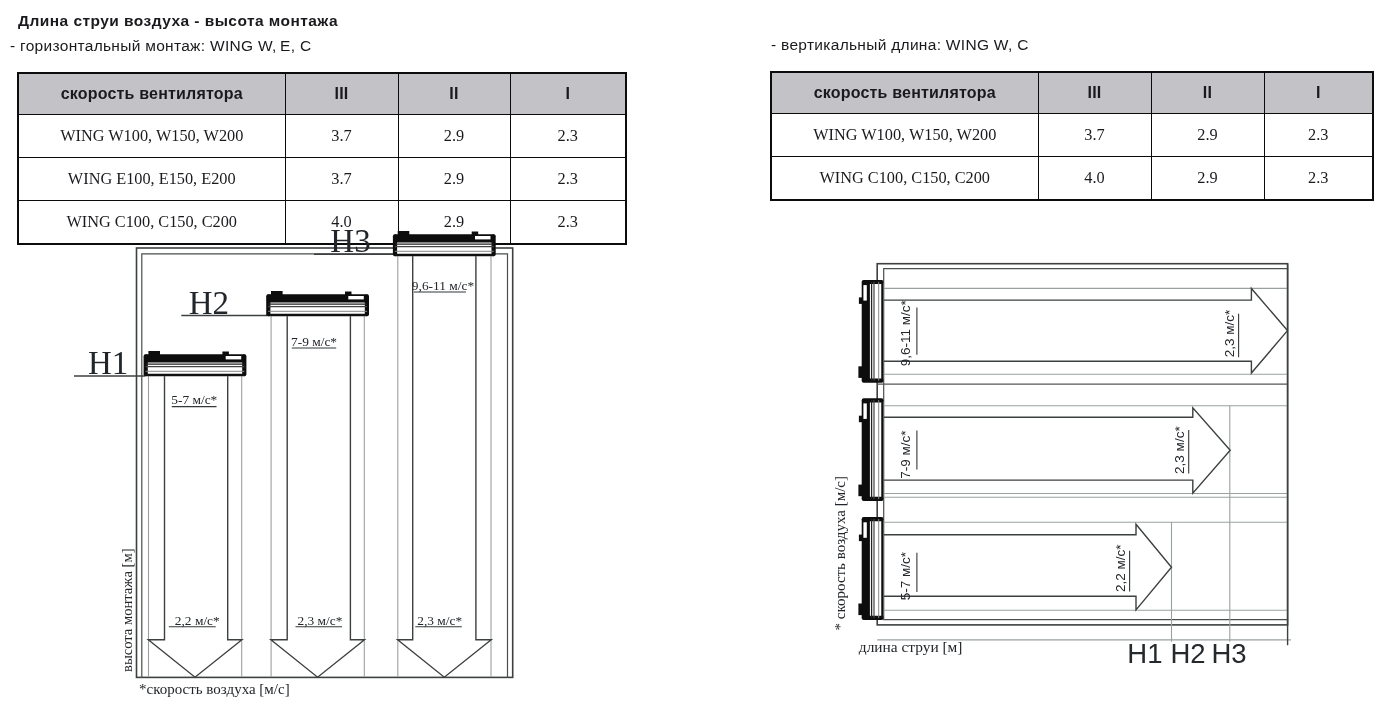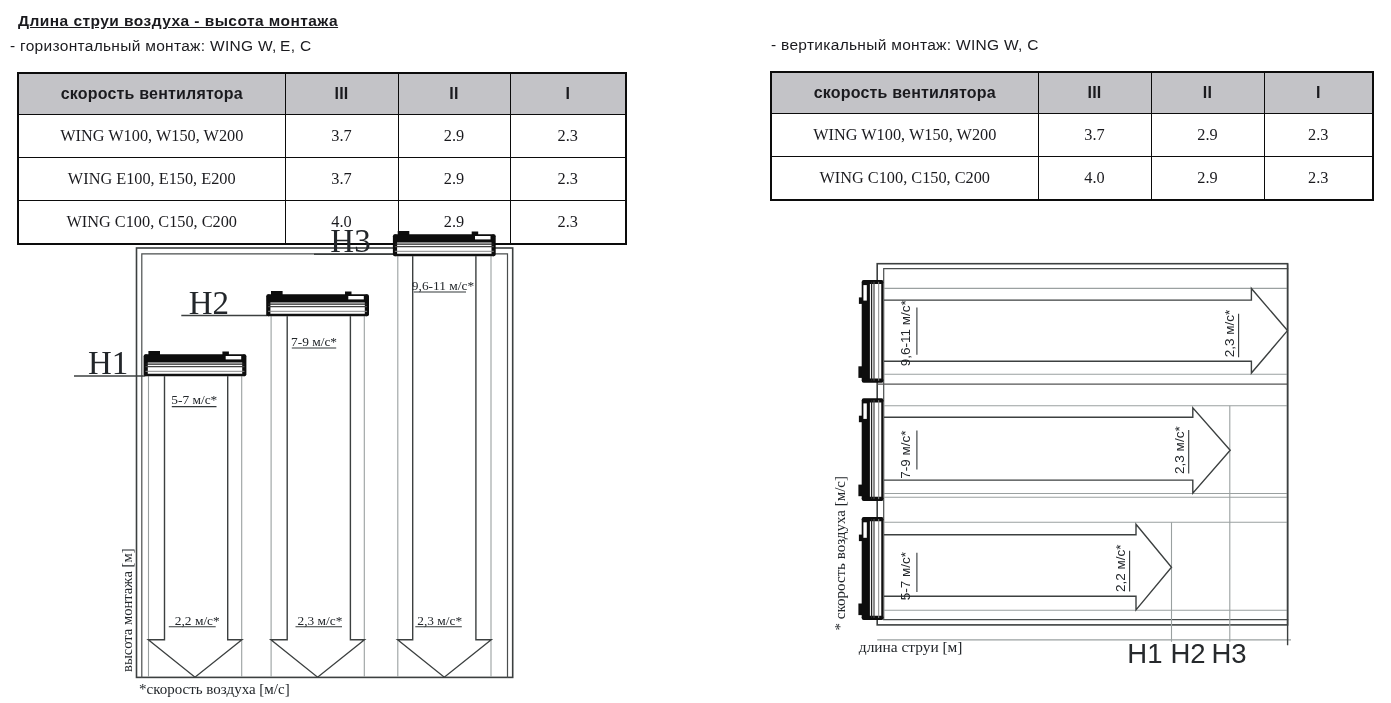--- a/index.html
+++ b/index.html
@@ -6,23 +6,23 @@
 body{font-family:"Liberation Sans",sans-serif;color:#1a1a1e;position:relative;}
 .abs{position:absolute;}
 table{border-collapse:collapse;position:absolute;table-layout:fixed;}
 td{border:1.8px solid #0b0b0b;text-align:center;padding:11px;vertical-align:middle;}
 .hdr{background:#c3c3c7;font-weight:bold;font-size:16px;letter-spacing:0.2px;}
 .lbl{font-weight:bold;font-size:16px;letter-spacing:0.2px;}
 .ser{font-family:"Liberation Serif",serif;font-size:16.3px;}
 </style>
 </head>
 <body>
-<div class="abs" style="left:18px;top:12px;font-size:15.5px;font-weight:bold;letter-spacing:0.45px;text-decoration:underline;">Длина струи воздуха - высота монтажа</div>
+<div class="abs" style="left:18px;top:12px;font-size:15.5px;font-weight:bold;letter-spacing:0.45px;">Длина струи воздуха - высота монтажа</div>
 <div class="abs" style="left:10px;top:37px;font-size:15.5px;letter-spacing:0.3px;"> - горизонтальный монтаж: WING W, E, C</div>
-<div class="abs" style="left:771px;top:36px;font-size:15.5px;letter-spacing:0.3px;">- вертикальный монтаж: WING W, C</div>
+<div class="abs" style="left:771px;top:36px;font-size:15.5px;letter-spacing:0.3px;">- вертикальный длина: WING W, C</div>
 
 <table style="left:17px;top:72px;width:610px;border:2.5px solid #0c0c0c;">
 <colgroup>
       <col style="width:267px">
       <col style="width:113px">
       <col style="width:112px">
       <col>
     </colgroup>
 <tbody>
       <tr style="height:24px;">

